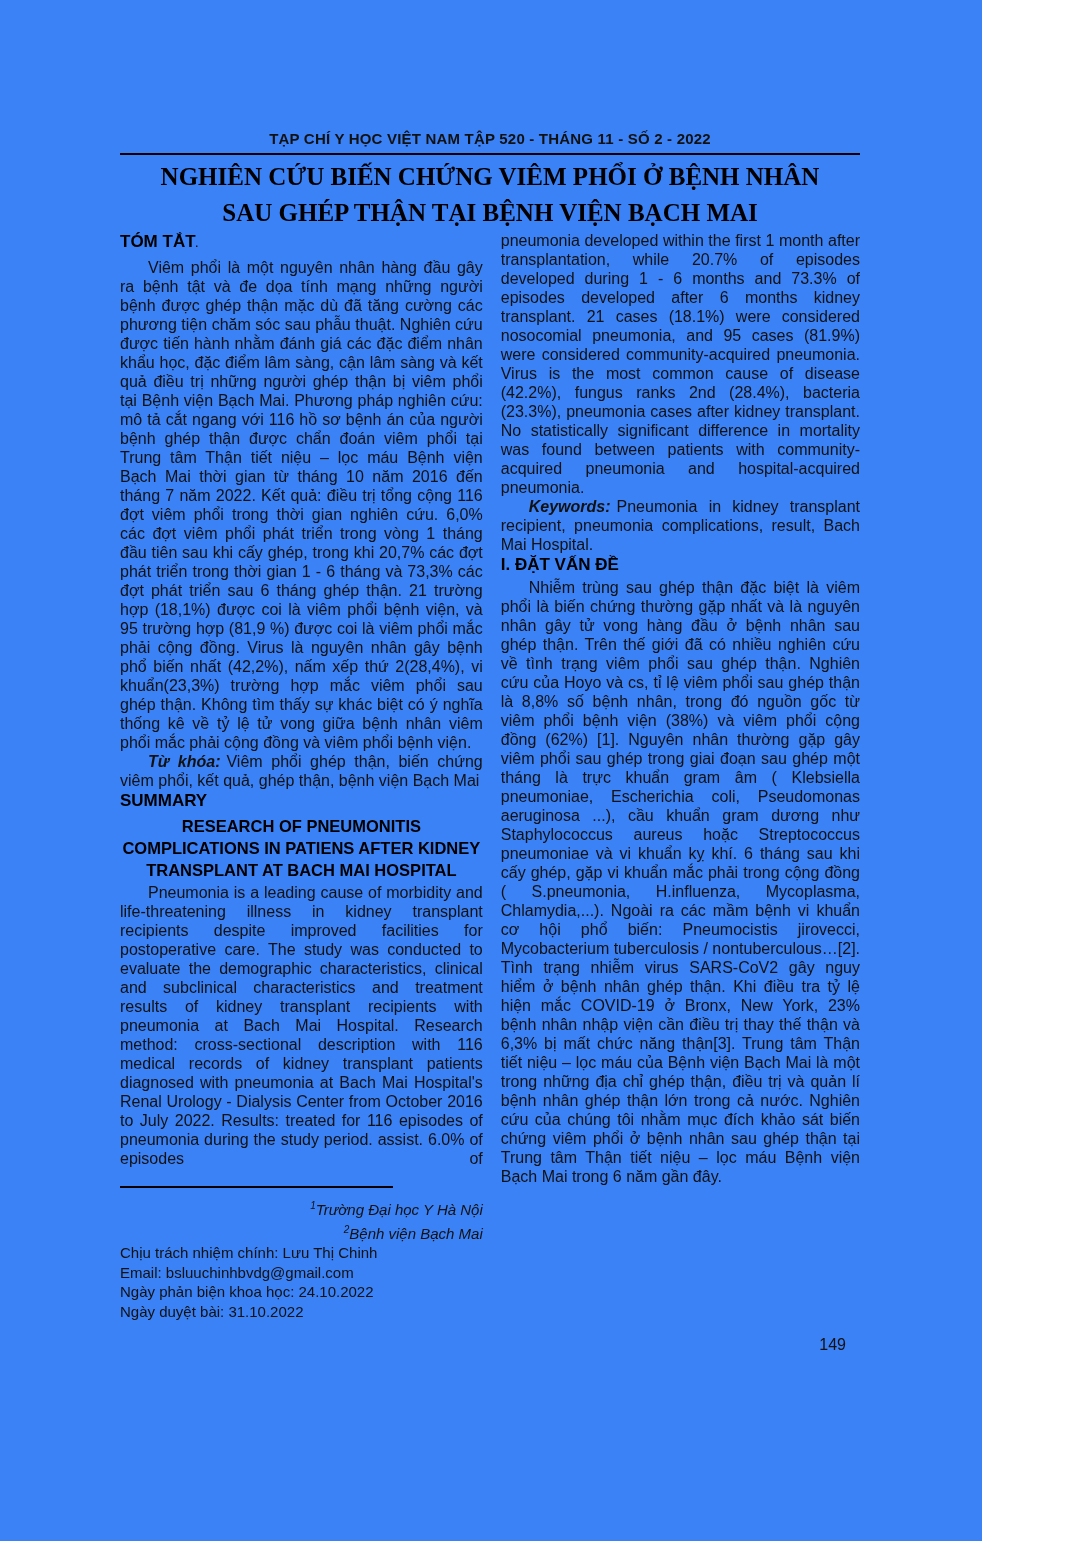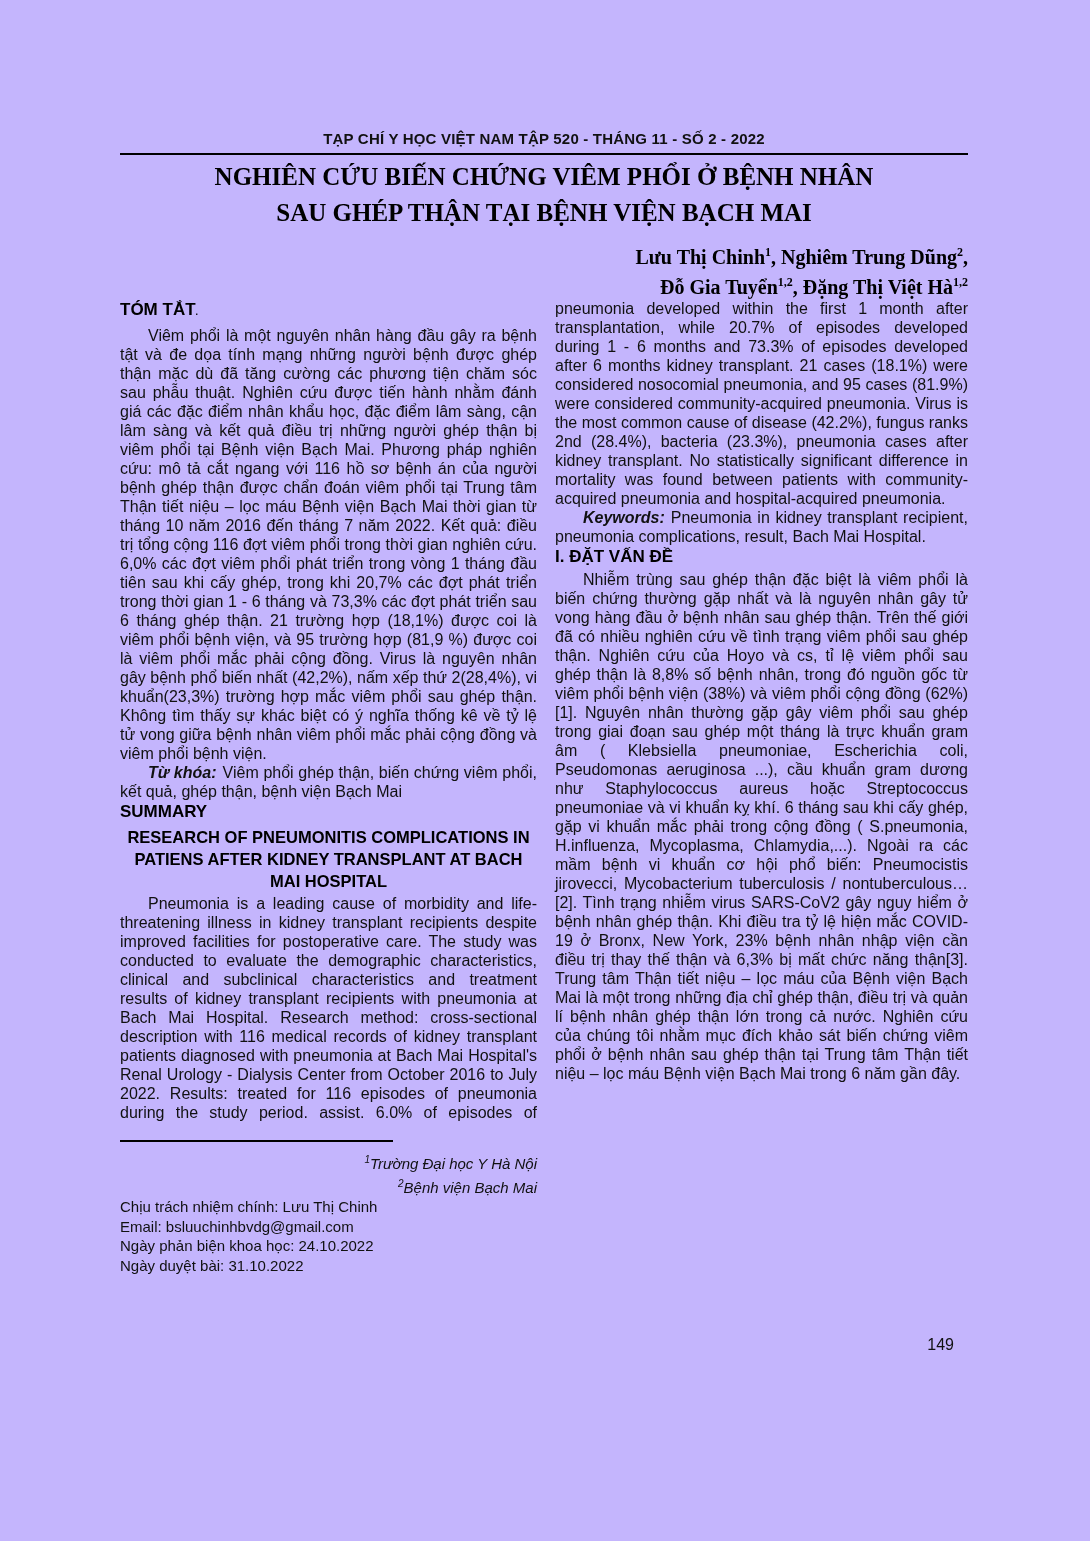--- a/index.html
+++ b/index.html
@@ -1,21 +1,21 @@
 <!DOCTYPE html>
 <html><head>
 <meta charset="utf-8">
 <style>
   * { margin: 0; padding: 0; box-sizing: border-box; }
   html, body { background: #ffffff; }
   .page {
     position: relative;
-    width: 1090px;
+    width: 982px;
     height: 1541px;
-    background: #c4b5fd;
+    background: #3b82f6;
     color: #111111;
     font-family: "Liberation Sans", sans-serif;
     padding: 130px 122px 16px 120px;
     overflow: hidden;
   }
   .journal-header {
     text-align: center;
     font-weight: bold;
     font-size: 15px;
     letter-spacing: 0.2px;
@@ -91,24 +91,20 @@
 
 <div class="page">
 
   <div class="journal-header">TẠP CHÍ Y HỌC VIỆT NAM TẬP 520 - THÁNG 11 - SỐ 2 - 2022</div>
 
   <div class="article-title">
     <div>NGHIÊN CỨU BIẾN CHỨNG VIÊM PHỔI Ở BỆNH NHÂN</div>
     <div>SAU GHÉP THẬN TẠI BỆNH VIỆN BẠCH MAI</div>
   </div>
 
-  <div class="authors">
-    <div><span>Lưu Thị Chinh</span><sup>1</sup><span>, </span><span>Nghiêm Trung Dũng</span><sup>2</sup><span>,</span></div>
-    <div><span>Đỗ Gia Tuyển</span><sup>1,2</sup><span>, </span><span>Đặng Thị Việt Hà</span><sup>1,2</sup></div>
-  </div>
 
   <div class="columns">
 
     <div class="col-left">
       <h2 class="sec"><span>TÓM TẮT</span><span class="dot-small">.</span></h2>
 
       <p class="body-text indent">Viêm phổi là một nguyên nhân hàng đầu gây ra bệnh tật và đe dọa tính mạng những người bệnh được ghép thận mặc dù đã tăng cường các phương tiện chăm sóc sau phẫu thuật.  Nghiên cứu được tiến hành nhằm đánh giá các đặc điểm nhân khẩu học, đặc điểm lâm sàng, cận lâm sàng và kết quả điều trị những người ghép thận bị viêm phổi tại Bệnh viện Bạch Mai. Phương pháp nghiên cứu: mô tả cắt ngang với 116 hồ sơ bệnh án của người bệnh ghép thận được chẩn đoán viêm phổi tại Trung tâm Thận tiết niệu – lọc máu Bệnh viện Bạch Mai thời gian từ tháng 10 năm 2016 đến tháng 7 năm 2022. Kết quả: điều trị tổng cộng 116 đợt viêm phổi trong thời gian nghiên cứu. 6,0% các đợt viêm phổi phát triển trong vòng 1 tháng đầu tiên sau khi cấy ghép, trong khi 20,7% các đợt phát triển trong thời gian 1 - 6 tháng và 73,3% các đợt phát triển sau 6 tháng ghép thận. 21 trường hợp (18,1%) được coi là viêm phổi bệnh viện, và 95 trường hợp (81,9 %) được coi là viêm phổi mắc phải cộng đồng. Virus là nguyên nhân gây bệnh phổ biến nhất (42,2%), nấm xếp thứ 2(28,4%), vi khuẩn(23,3%) trường hợp mắc viêm phổi sau ghép thận. Không tìm thấy sự khác biệt có ý nghĩa thống kê về tỷ lệ tử vong giữa bệnh nhân viêm phổi mắc phải cộng đồng và viêm phổi bệnh viện.</p>
 
       <p class="body-text indent"><span class="kw-label">Từ khóa:</span><span>Viêm phổi ghép thận, biến chứng viêm phổi, kết quả, ghép thận, bệnh viện Bạch Mai</span></p>
 

